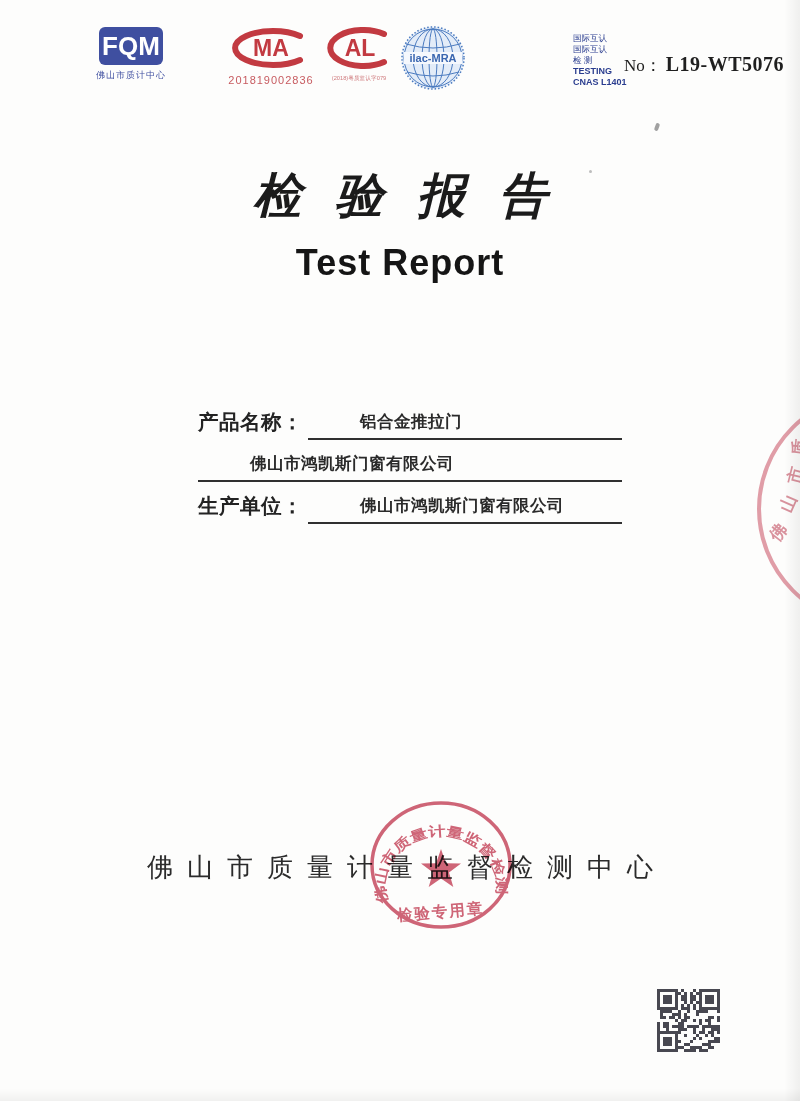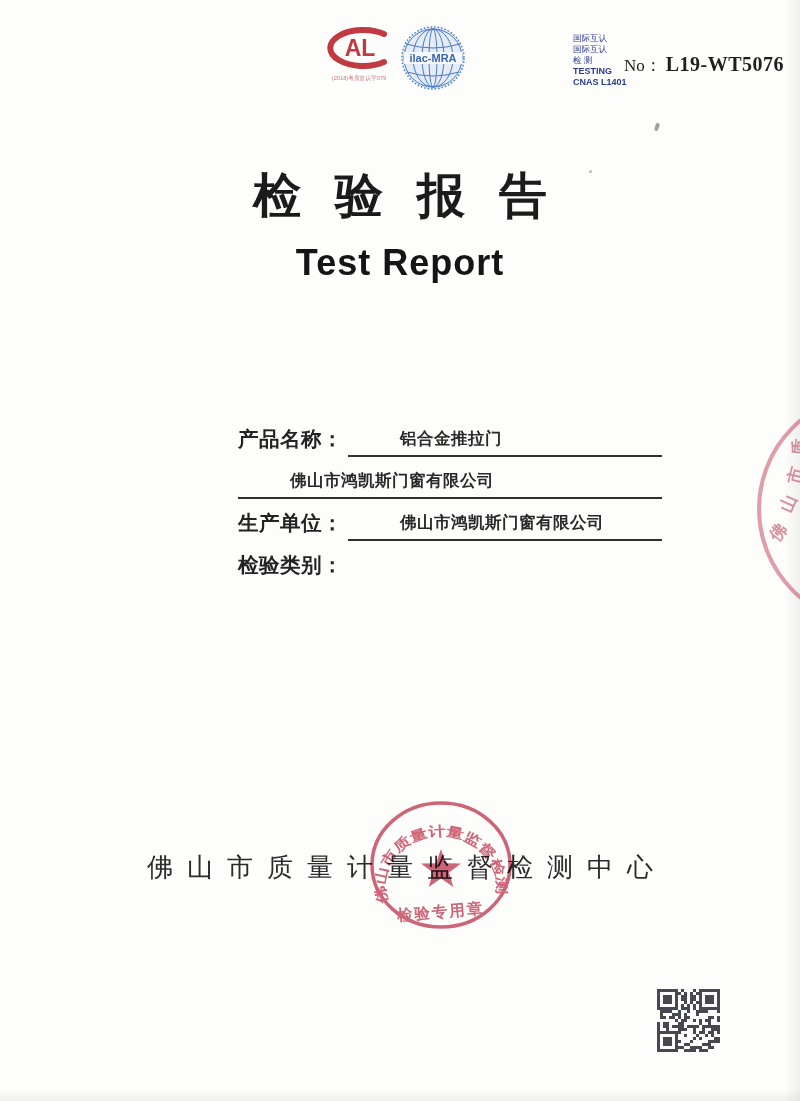--- a/index.html
+++ b/index.html
@@ -29,28 +29,28 @@
   .logo-cnas{position:absolute;left:483px;top:39px;}
   .cnas-text{position:absolute;left:573px;top:33px;width:70px;color:#2a3d8f;
        font-family:"Liberation Sans",sans-serif;font-size:8.5px;line-height:11px;}
   .cnas-text .b{font-weight:bold;font-size:9px;}
   .report-no{position:absolute;left:624px;top:53px;white-space:nowrap;}
   .report-no .lbl{font-size:17px;}
   .report-no .val{font-size:20px;font-weight:bold;letter-spacing:.5px;}
 
   
   .title-zh{position:absolute;left:0;top:164px;width:100%;text-align:center;
-       font-size:48px;font-weight:700;letter-spacing:34px;text-indent:34px;color:#1b1b1b;}
+       font-size:48px;font-weight:700;letter-spacing:34px;text-indent:34px;color:#1b1b1b;font-style:italic;}
   .title-en{position:absolute;left:0;top:242px;width:100%;text-align:center;
        font-family:"Liberation Sans",sans-serif;font-size:36px;font-weight:700;
        letter-spacing:1px;color:#151515;}
 
   
-  .fields{position:absolute;left:198px;top:424px;width:424px;
-       font-family:"Liberation Sans",sans-serif;margin-left:40px;}
+  .fields{position:absolute;left:198px;top:407px;width:424px;
+       font-family:"Liberation Sans",sans-serif;}
   .field-row{display:flex;margin-bottom:9px;height:33px;}
   .field-label{width:110px;font-weight:bold;font-size:20.5px;color:#232323;
        letter-spacing:.5px;line-height:30px;white-space:nowrap;}
   .field-line{flex:1;border-bottom:2px solid #303030;display:flex;align-items:flex-end;
        padding:0 0 5px 52px;font-weight:bold;font-size:16.5px;color:#2a2a2a;
        letter-spacing:.5px;white-space:nowrap;text-align:center;}
 
   
   .org-zh{position:absolute;left:0;top:850px;width:100%;text-align:center;
        font-size:26px;letter-spacing:14px;text-indent:14px;color:#2b2b2b;}
@@ -73,21 +73,32 @@
 
   .speck{position:absolute;left:655px;top:123px;width:4px;height:8px;background:#8a8a8a;
        border-radius:2px;transform:rotate(20deg);opacity:.8;}
   .dot1{position:absolute;left:589px;top:170px;width:3px;height:3px;background:#bdbdbd;border-radius:50%;}
 </style>
 </head>
 <body>
 
 <div id="page">
 
-
+  <div class="logo-fqm">
+    <div class="fqm-box">FQM</div>
+    <div class="fqm-caption">佛山市质计中心</div>
+  </div>
+
+  <div class="logo-cma">
+    <svg width="86" height="40" viewBox="0 0 86 40">
+      <path d="M 72,8 A 38,17 0 1 0 72,32" fill="none" stroke="#c23a41" stroke-width="6" stroke-linecap="round"></path>
+      <text x="43" y="28" text-anchor="middle" font-family="Liberation Sans, sans-serif" font-size="23" font-weight="900" fill="#c23a41">MA</text>
+    </svg>
+    <div class="num">201819002836</div>
+  </div>
 
   <div class="logo-cal">
     <svg width="78" height="42" viewBox="0 0 78 42">
       <path d="M 64,7 A 33,18 0 1 0 64,35" fill="none" stroke="#c23a41" stroke-width="6" stroke-linecap="round"></path>
       <text x="40" y="29" text-anchor="middle" font-family="Liberation Sans, sans-serif" font-size="23" font-weight="900" fill="#c23a41">AL</text>
     </svg>
     <div class="cap">(2018)粤质监认字079</div>
   </div>
 
   <div class="logo-ilac">
@@ -126,21 +137,20 @@
       <div class="field-line">铝合金推拉门</div>
     </div>
     <div class="field-row">
       <div class="field-line">佛山市鸿凯斯门窗有限公司</div>
     </div>
     <div class="field-row">
       <div class="field-label">生产单位：</div>
       <div class="field-line">佛山市鸿凯斯门窗有限公司</div>
     </div>
     <div class="field-row">
-      <div class="field-label">检验类别：</div>
     </div>
   </div>
 
   <div class="org-zh">佛山市质量计量监督检测中心</div>
 
   <div class="stamp">
     <svg width="150" height="138" viewBox="0 0 150 138">
       <ellipse cx="75" cy="67" rx="69" ry="62" fill="none" stroke="#c84b60" stroke-width="3.5"></ellipse>
       <path id="sealArc" d="M 22,104 A 56,50 0 1 1 128,104" fill="none"></path>
       <text font-size="13.5" font-weight="bold" fill="#c84b60" font-family="Liberation Sans, sans-serif">

